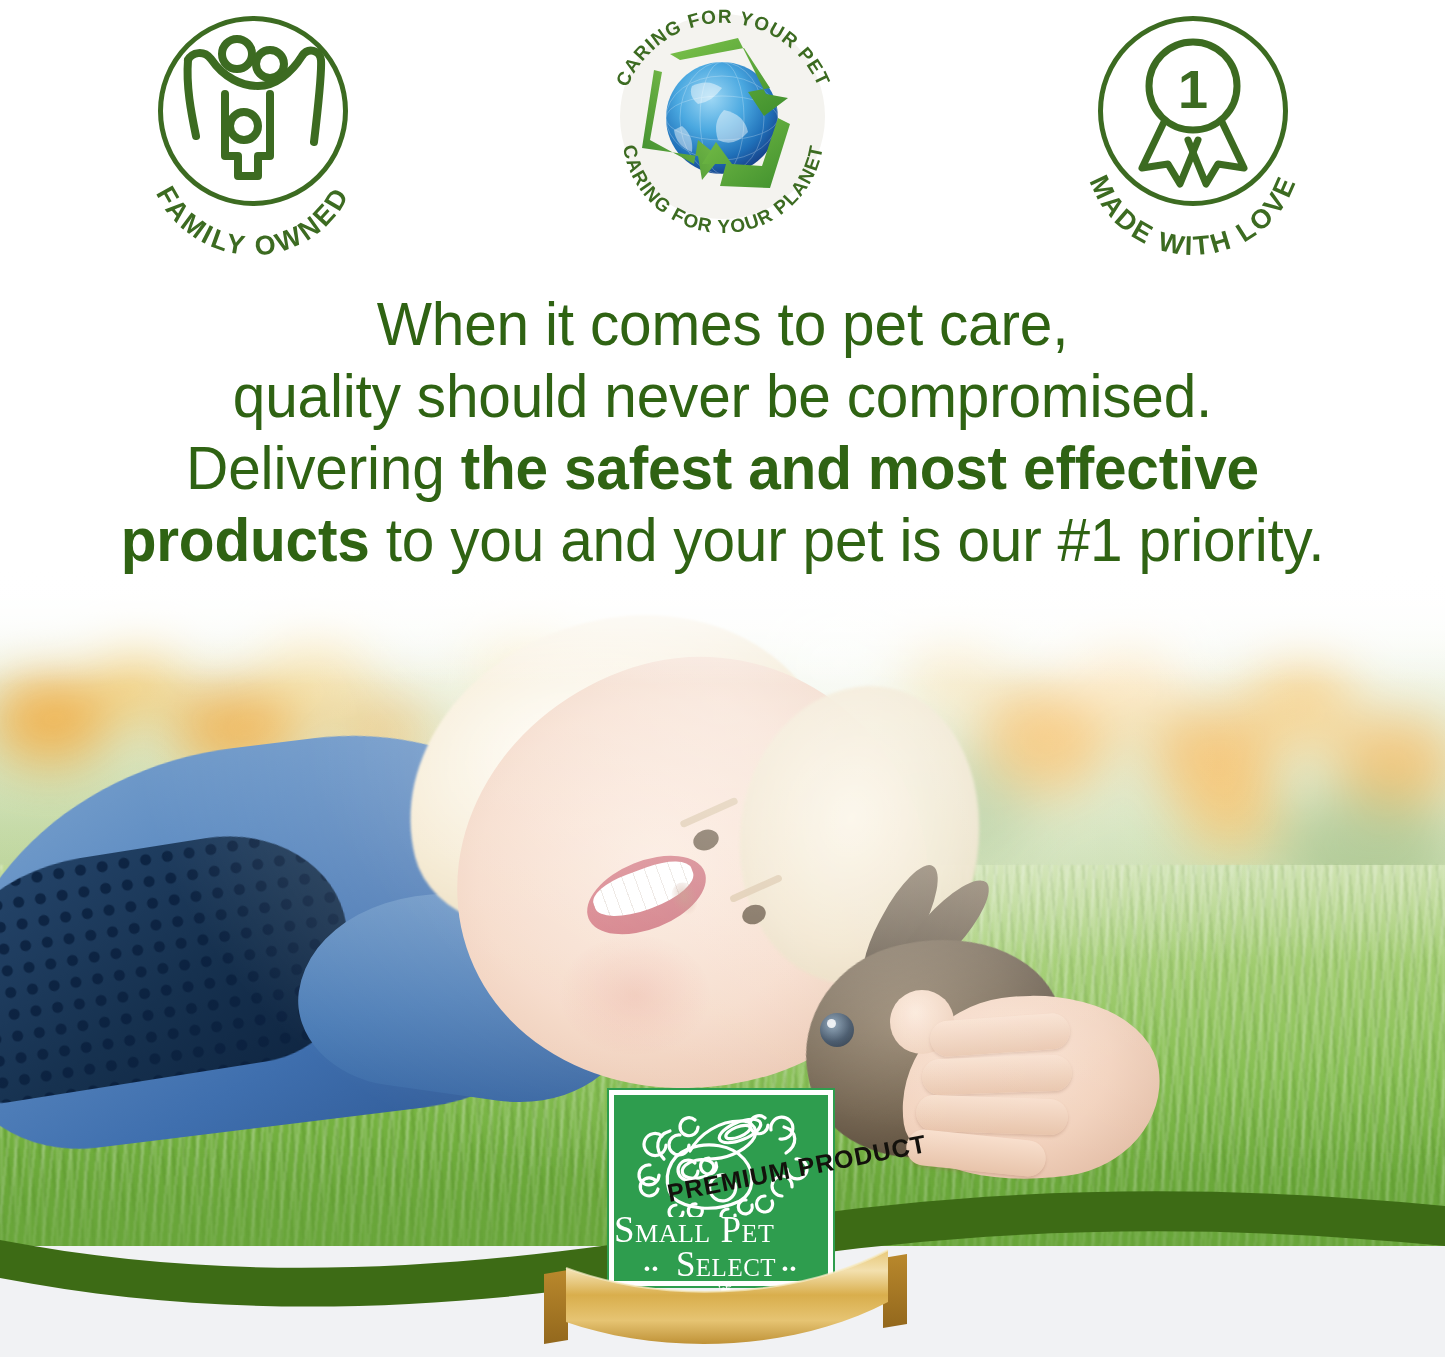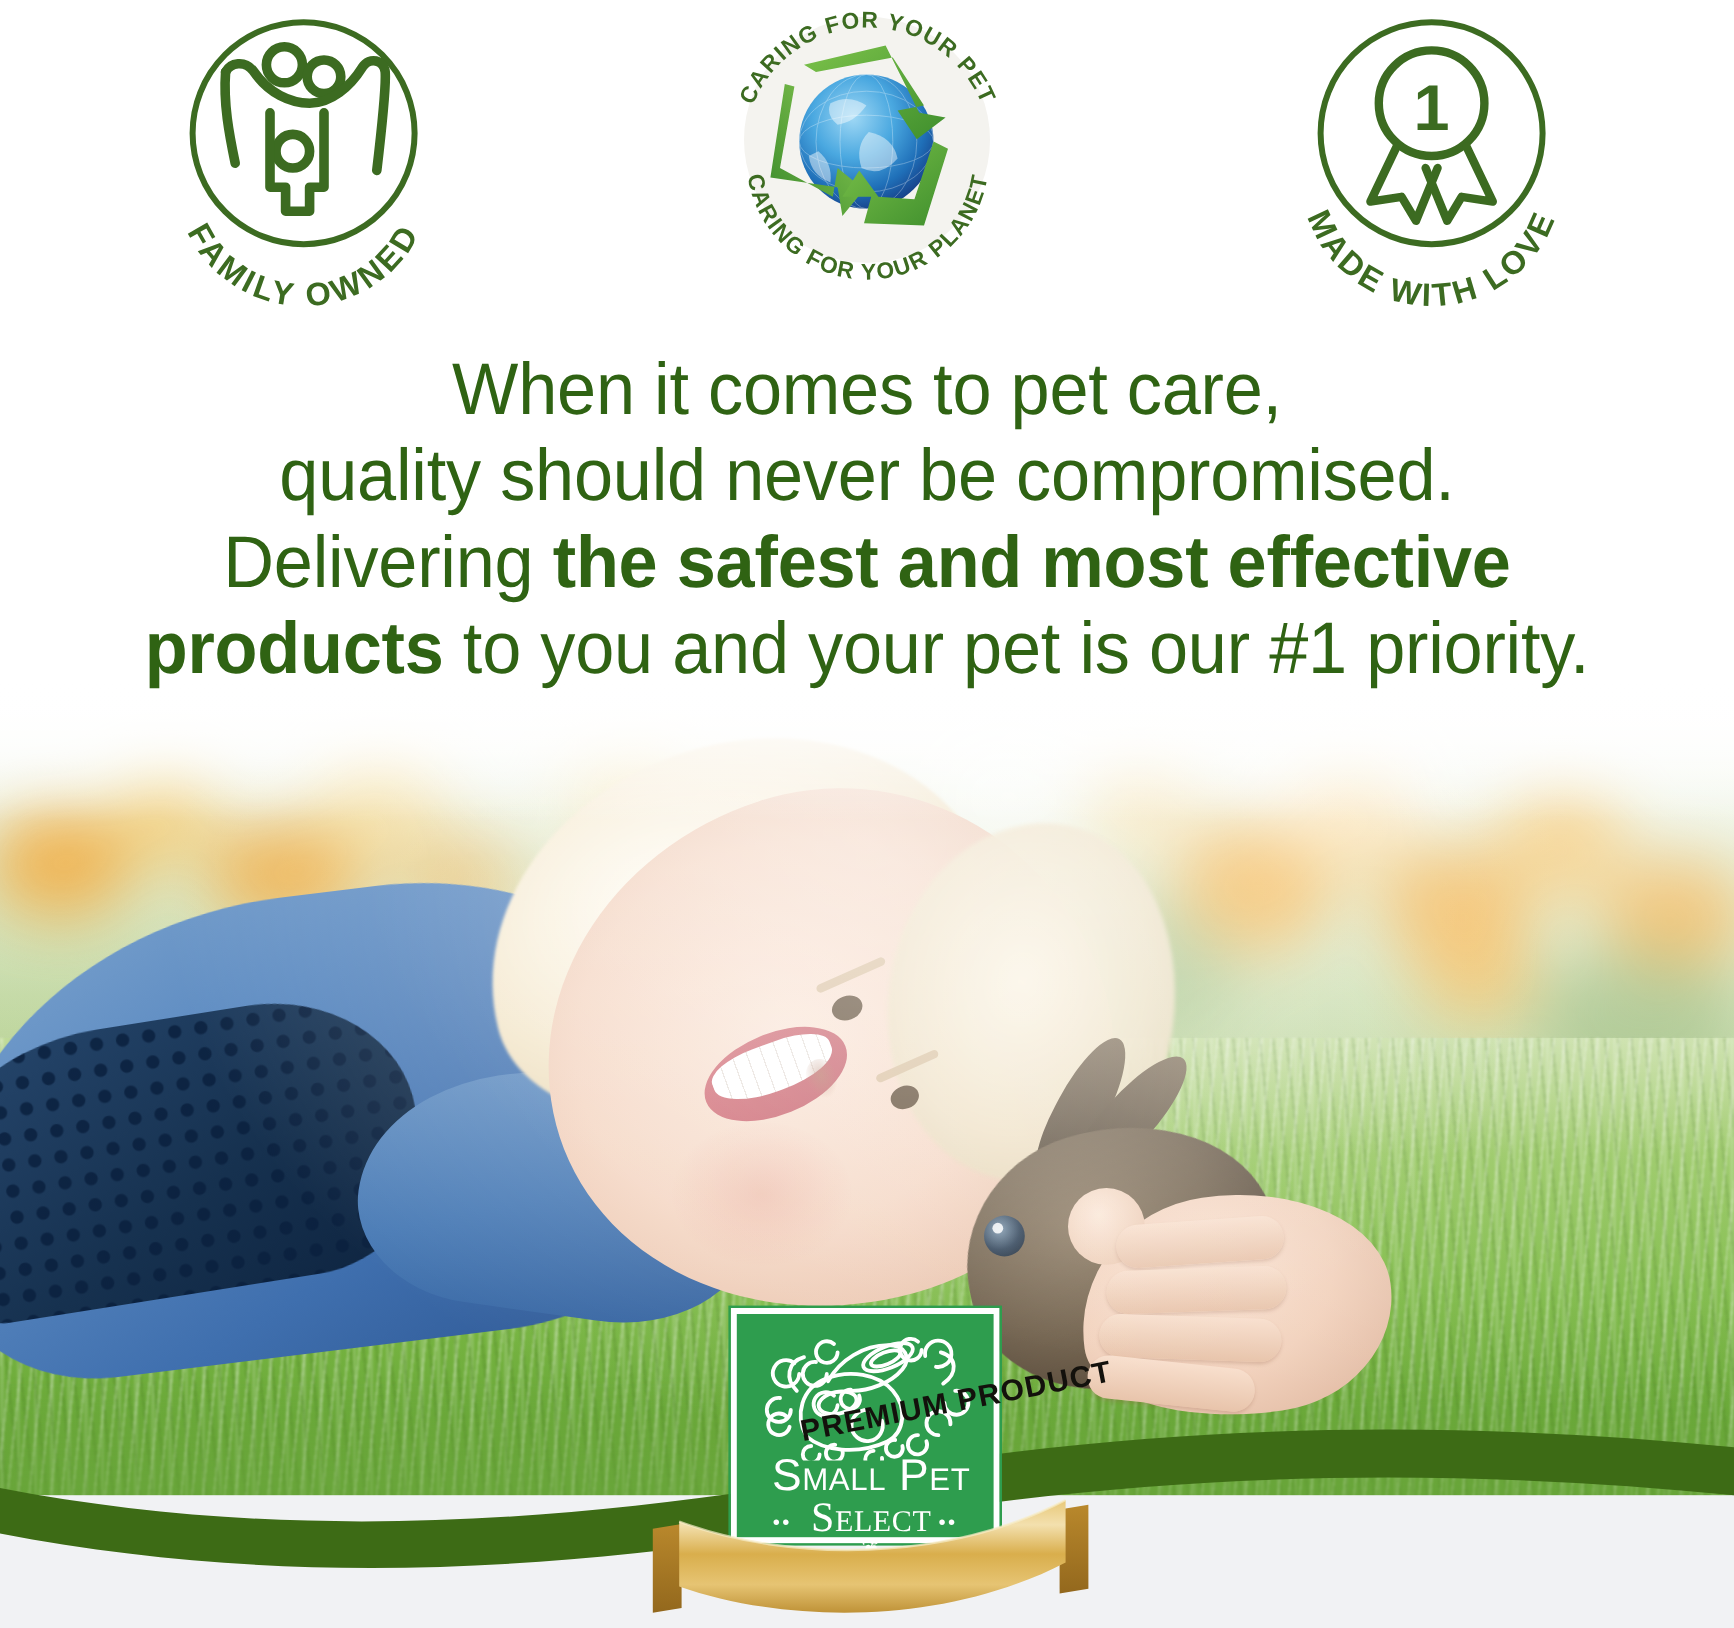--- a/index.html
+++ b/index.html
@@ -310,22 +310,22 @@
   .logo-square {
     position: absolute; left: 0; top: 0;
     width: 224px; height: 196px;
     background: #2e9d4e;
     border: 5px solid #ffffff;
     outline: 2px solid #2e9d4e;
   }
   .logo-rabbit { position: absolute; left: 14px; top: 10px; width: 196px; height: 112px; }
   .logo-word1 {
     position: absolute; left: 0; top: 116px; width: 224px;
-    text-align: center; color: #ffffff;
-    font-family: Liberation Sans, sans-serif;
+    color: #ffffff;
+    font-family: Liberation Serif, serif;
     font-size: 37px; line-height: 38px;
     letter-spacing: 0.5px;
     font-variant: small-caps;
     white-space: nowrap;
   }
   .logo-word2 {
     position: absolute; left: 0; top: 152px; width: 224px;
     text-align: center; color: #ffffff;
     font-family: "Liberation Serif", serif;
     font-size: 35px; line-height: 36px;

